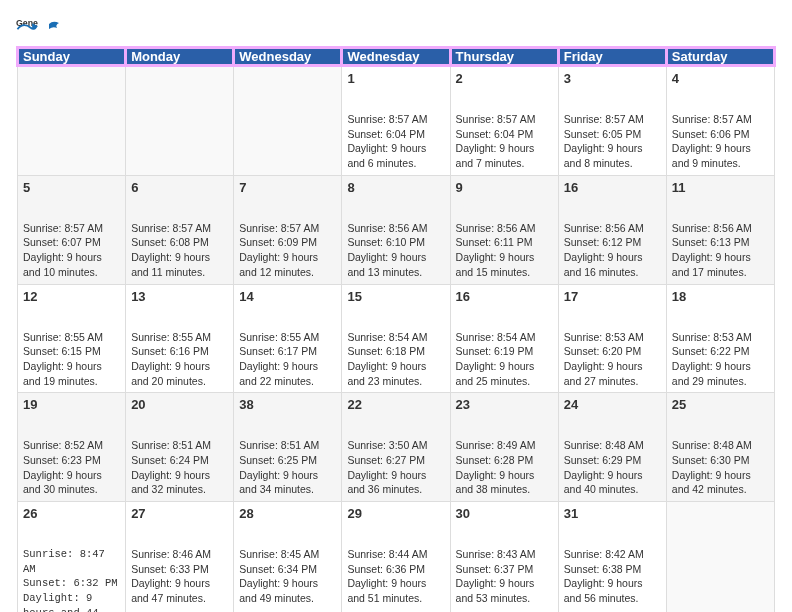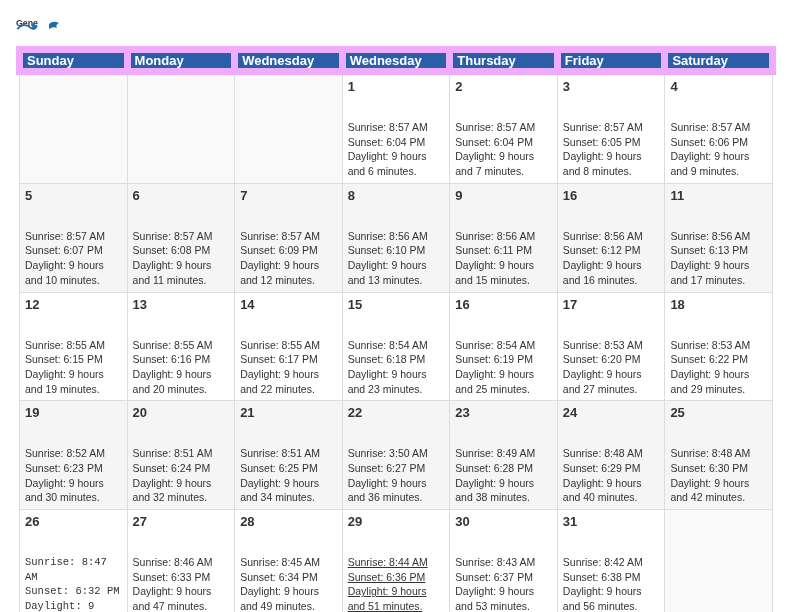--- a/index.html
+++ b/index.html
@@ -57,21 +57,21 @@
     }
     thead tr {
       background-color: #2a5fa8;
       color: #fff;
     }
     thead th {
       padding: 0 4px;
       font-size: 13px;
       font-weight: bold;
       text-align: left;
-      border: 7px solid #f0abfc;
+      border: 3px solid #f0abfc;
       margin-top: 40px;
     }
     tbody tr {
       background: #fff;
     }
     tbody tr:nth-child(even) {
       background: #f5f5f5;
     }
     tbody td {
       vertical-align: top;
@@ -259,21 +259,21 @@
 Sunset: 6:23 PM
 Daylight: 9 hours and 30 minutes.</div>
         </td>
         <td>
           <span class="day-num">20</span>
           <div class="cell-content" style="white-space: pre-line;">Sunrise: 8:51 AM
 Sunset: 6:24 PM
 Daylight: 9 hours and 32 minutes.</div>
         </td>
         <td>
-          <span class="day-num">21</span>
+          <span class="day-num">38</span>
           <div class="cell-content" style="white-space: pre-line;">Sunrise: 8:51 AM
 Sunset: 6:25 PM
 Daylight: 9 hours and 34 minutes.</div>
         </td>
         <td>
           <span class="day-num">22</span>
           <div class="cell-content" style="white-space: pre-line;">Sunrise: 3:50 AM
 Sunset: 6:27 PM
 Daylight: 9 hours and 36 minutes.</div>
         </td>
@@ -310,21 +310,21 @@
 Daylight: 9 hours and 47 minutes.</div>
         </td>
         <td>
           <span class="day-num">28</span>
           <div class="cell-content" style="white-space: pre-line;">Sunrise: 8:45 AM
 Sunset: 6:34 PM
 Daylight: 9 hours and 49 minutes.</div>
         </td>
         <td>
           <span class="day-num">29</span>
-          <div class="cell-content" style="white-space: pre-line; text-decoration: underline;">Sunrise: 8:44 AM
+          <div class="cell-content" style="white-space: pre-line;">Sunrise: 8:44 AM
 Sunset: 6:36 PM
 Daylight: 9 hours and 51 minutes.</div>
         </td>
         <td>
           <span class="day-num">30</span>
           <div class="cell-content" style="white-space: pre-line;">Sunrise: 8:43 AM
 Sunset: 6:37 PM
 Daylight: 9 hours and 53 minutes.</div>
         </td>
         <td>

